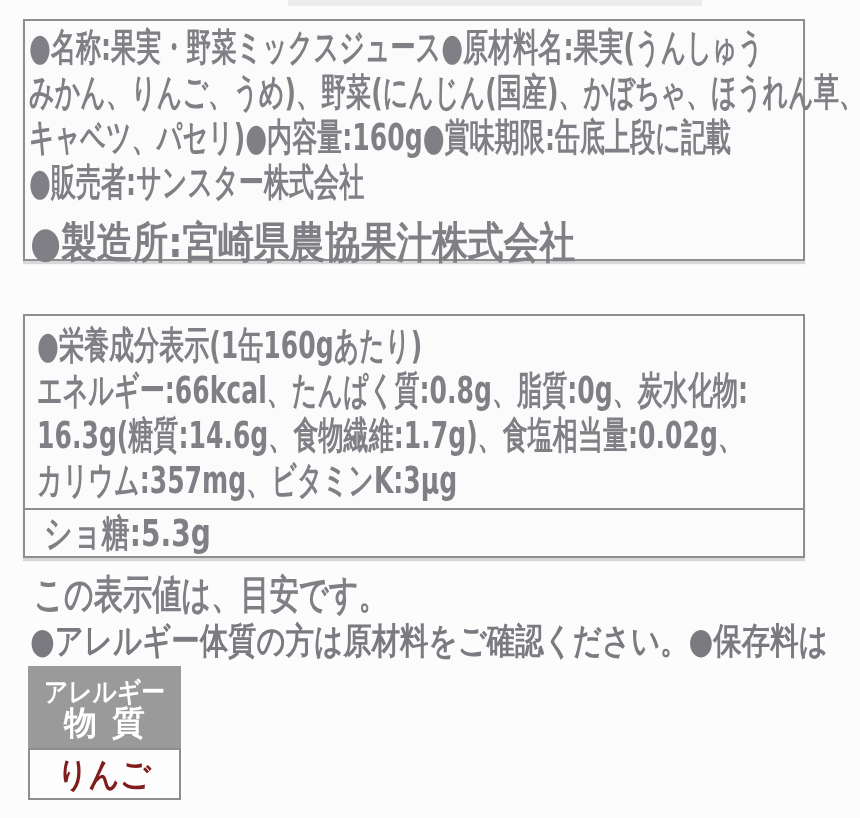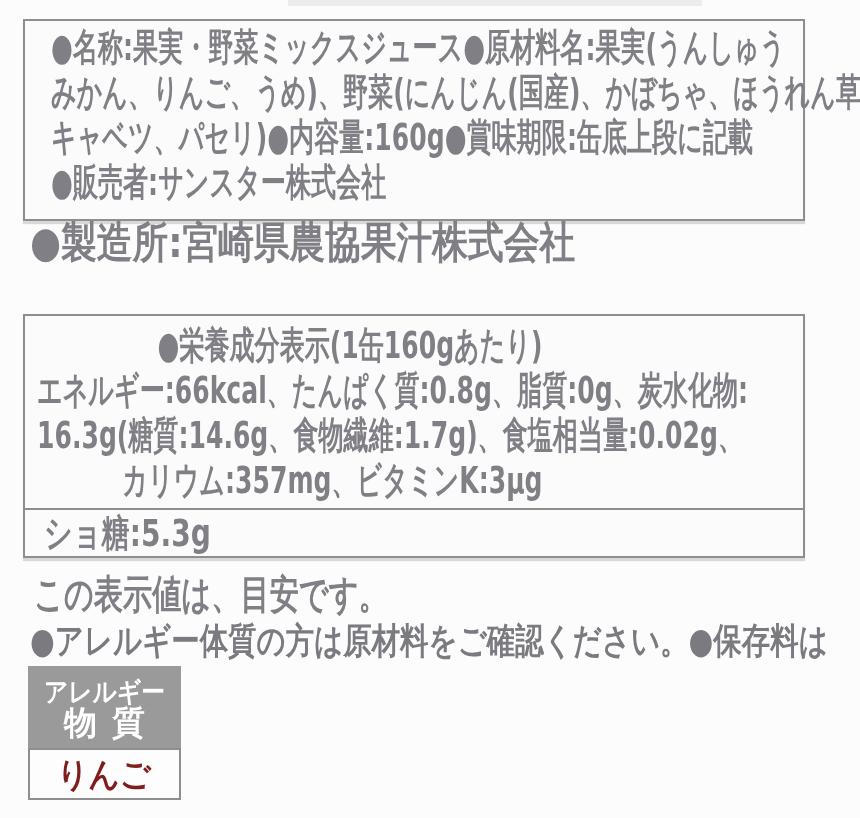--- a/index.html
+++ b/index.html
@@ -23,26 +23,26 @@
   }
   
   #top-sliver {
     position: absolute;
     left: 288px; top: 0; width: 414px; height: 6px;
     background: #edebeb;
   }
   
   #product-info-box {
     position: absolute;
-    left: 23px; top: 19px; width: 782px; height: 202px;
+    left: 23px; top: 19px; width: 782px; height: 242px;
     border: 2px solid #8e8e8e;
     background: #fcfbfb;
     box-shadow: 0 3px 1px rgba(0,0,0,0.14);
     box-sizing: border-box;
-    padding: 4px 0 0 26px;
+    padding: 4px 0 0 4px;
   }
   #product-info-box .cond-line {
     font-size: 38px;
     line-height: 45px;
     transform: scaleX(0.66);
   }
   
   #manufacturer-line {
     position: absolute;
     left: 30px; top: 218px;
@@ -62,21 +62,20 @@
     box-shadow: 0 3px 1px rgba(0,0,0,0.14);
     box-sizing: border-box;
     display: flex;
     flex-direction: column;
   }
   #nutrition-content {
     height: 194px;
     box-sizing: border-box;
     border-bottom: 2px solid #8e8e8e;
     padding: 7px 0 0 12px;
-    text-align: right;
   }
   #nutrition-content .cond-line {
     font-size: 38px;
     line-height: 45px;
     transform: scaleX(0.66);
   }
   #sucrose-row {
     flex: 1;
     padding-left: 19px;
     display: flex;

